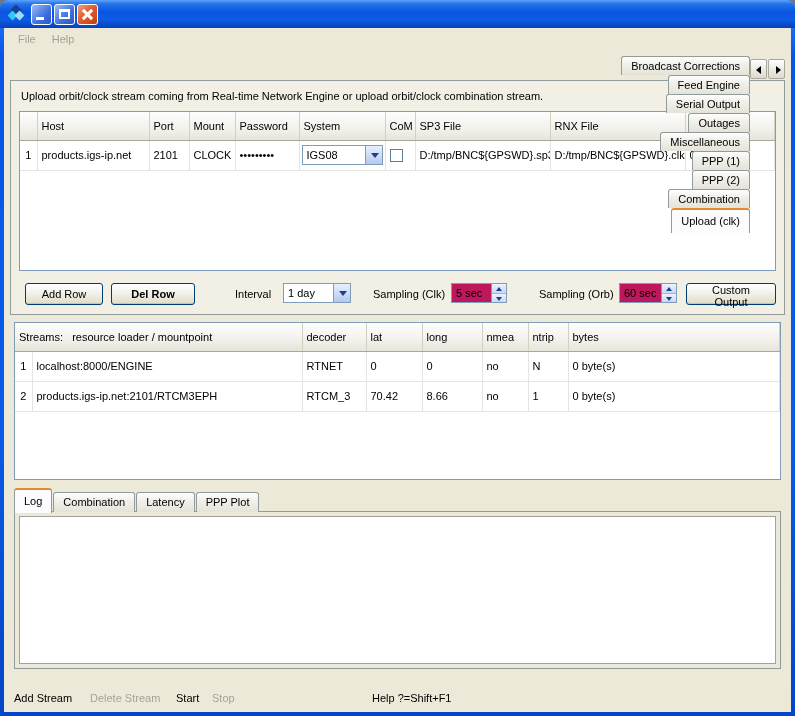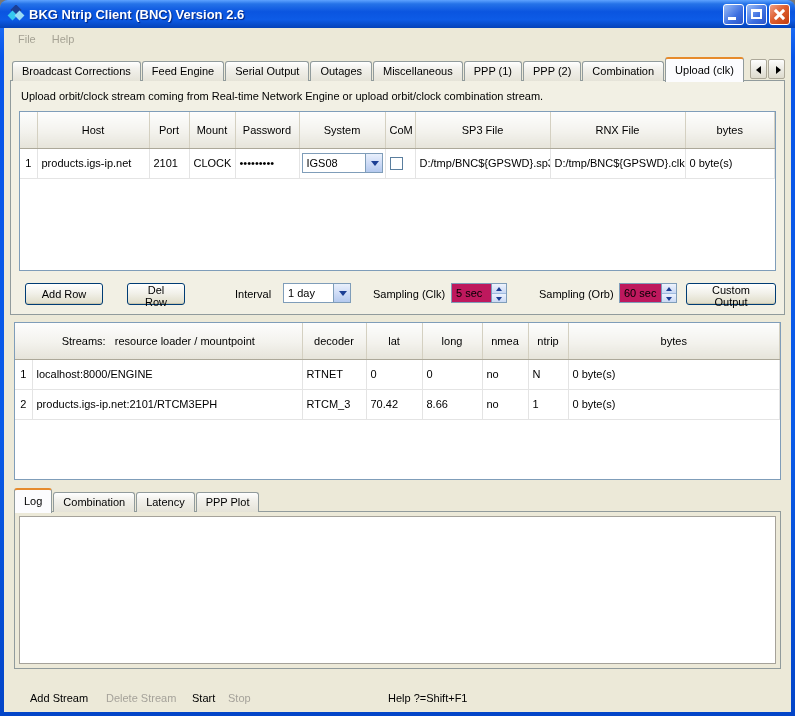--- a/index.html
+++ b/index.html
@@ -33,21 +33,21 @@
   .glyph-close-a,.glyph-close-b { position:absolute; left:3px; top:8px; width:13px; height:3px; background:#fff; }
   .glyph-close-a { transform:rotate(45deg); } .glyph-close-b { transform:rotate(-45deg); }
 
   
   .client { position:absolute; left:4px; right:4px; top:28px; bottom:4px; background:#ece9d8; }
 
   .menubar { position:absolute; left:0; top:0; right:0; height:22px; display:flex; align-items:center; padding-left:6px; }
   .menu-item { padding:2px 8px; color:#a5a294; }
 
   
-  .tabbar { position:absolute; left:8px; top:28px; right:40px; height:25px; display:flex; align-items:flex-end; z-index:3; }
+  .tabbar { position:absolute; left:8px; top:28px; right:40px; height:25px; display:flex; align-items:flex-end; z-index:3;flex-direction:column; }
   .tab {
     height:20px; line-height:18px; padding:0 9px; margin-right:1px;
     background: linear-gradient(180deg,#ffffff,#f2f1ec 35%,#e5e3d8);
     border:1px solid #919b9c; border-bottom:none; border-radius:3px 3px 0 0;
     white-space:nowrap; cursor:default;
   }
   .tab.selected {
     height:25px; line-height:23px; background:#fcfcfe; position:relative;
     margin-bottom:-1px; border-top:2px solid #e68b2c;
   }
@@ -64,21 +64,21 @@
     position:absolute; left:6px; right:6px; top:52px; height:235px;
     border:1px solid #919b9c; background:#f2f0e4; z-index:2;
   }
   .upload-desc { position:absolute; left:10px; top:9px; }
 
   .tablebox { background:#fff; border:1px solid #7f9db9; overflow:hidden; }
   .upload-tablebox { position:absolute; left:8px; right:8px; top:30px; height:160px; }
 
   table.grid { border-collapse:collapse; table-layout:fixed; width:100%; font-size:11px; }
   table.grid th {
-    font-weight:normal; text-align:center; padding:3px 4px; height:36px;
+    font-weight:normal; text-align:left; padding:3px 4px; height:28px;
     background: linear-gradient(180deg,#fdfdfd,#f3f2ed 55%,#e6e4da);
     border-right:1px solid #d4d0c1; border-bottom:1px solid #aca899; white-space:pre; overflow:hidden;
   }
   table.grid td {
     padding:2px 4px; height:30px; background:#fff;
     border-right:1px solid #e4e4e4; border-bottom:1px solid #e4e4e4;
     white-space:nowrap; overflow:hidden;
   }
   td.vhead, th.vhead {
     background: linear-gradient(180deg,#fbfbf9,#efeee7);
@@ -119,38 +119,37 @@
 
   
   .log-tabs { position:absolute; left:10px; top:462px; height:22px; display:flex; align-items:flex-end; z-index:3; }
   .log-frame {
     position:absolute; left:10px; right:10px; top:483px; height:158px;
     border:1px solid #919b9c; background:#ece9d8; padding:4px; z-index:2;
   }
   .log-text { width:100%; height:100%; background:#fff; border:1px solid #a5a29a; }
 
   
-  .footer { position:absolute; left:10px; right:10px; top:664px; height:18px;margin-left:16px; }
+  .footer { position:absolute; left:10px; right:10px; top:664px; height:18px; }
   .flatbtn { position:absolute; top:0; background:none; border:none; font-family:"Liberation Sans",sans-serif; font-size:11px; color:#000; cursor:default; }
   .flatbtn.disabled { color:#a5a29a; }
 </style>
 </head>
 <body>
 
 <div class="window">
 
   <div class="titlebar">
     <span class="app-icon">
       <svg width="18" height="18" viewBox="0 0 18 18">
         <rect x="5" y="1" width="8" height="8" transform="rotate(45 9 5)" fill="#1c3f94"></rect>
         <rect x="2" y="7" width="7" height="7" transform="rotate(45 5.5 10.5)" fill="#35c8f0"></rect>
         <rect x="9" y="7" width="7" height="7" transform="rotate(45 12.5 10.5)" fill="#9adcf5"></rect>
       </svg>
     </span>
-    <span class="title-text">BKG Ntrip Client (BNC) Version 2.6</span>
     <span class="winbtn min">
         <span class="glyph-min"></span>
       </span>
     <span class="winbtn max">
         <span class="glyph-max"></span>
       </span>
     <span class="winbtn close">
         <span class="glyph-close-a"></span>
         <span class="glyph-close-b"></span>
       </span>
@@ -231,21 +230,21 @@
             <td>D:/tmp/BNC${GPSWD}.sp3</td>
             <td>D:/tmp/BNC${GPSWD}.clk</td>
             <td>0 byte(s)</td>
           </tr>
         </tbody>
           </table>
       </div>
 
       <div class="controls-row">
         <button class="xp-button abs" style="left:14px; width:78px;">Add Row</button>
-        <button class="xp-button abs" style="left:116px; width:58px;">Del Row</button>
+        <button class="xp-button abs" style="left:100px; width:84px;font-weight:bold;">Del Row</button>
 
         <span class="ctl-label abs" style="left:224px;">Interval</span>
         <span class="combo abs" style="left:272px; width:68px;">
           <span class="val">1 day</span>
           <span class="drop">
               <span class="tri-down"></span>
             </span>
         </span>
 
         <span class="ctl-label abs" style="left:362px;">Sampling (Clk)</span>

